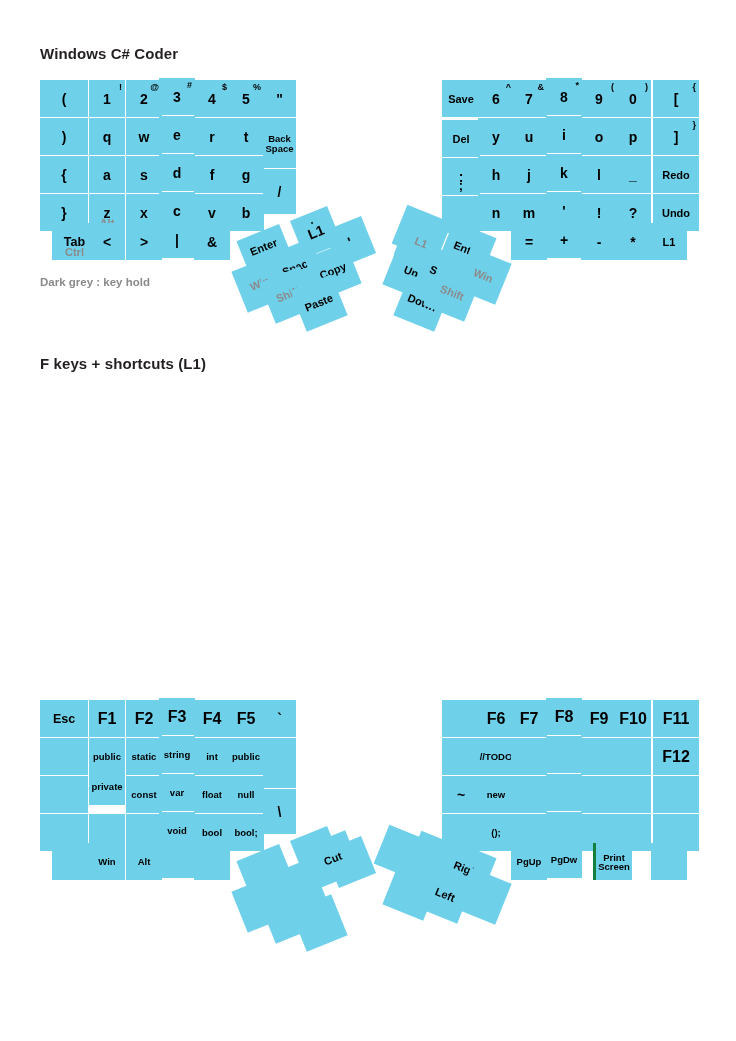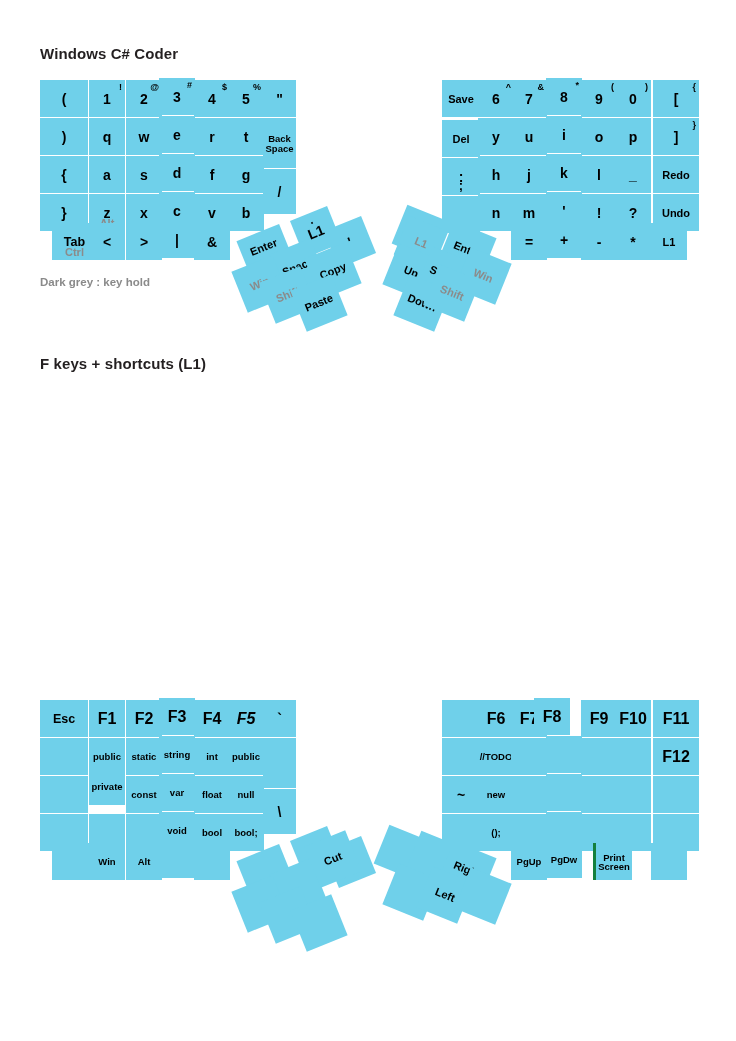--- a/index.html
+++ b/index.html
@@ -355,21 +355,21 @@
     </div>
     <div class="key" style="left: 126px; top: 390px; width: 36px; height: 37px; background: rgb(111, 208, 234);">
       <span class="lbl c big">F2</span>
     </div>
     <div class="key" style="left: 159px; top: 388px; width: 36px; height: 37px; background: rgb(111, 208, 234);">
       <span class="lbl c big">F3</span>
     </div>
     <div class="key" style="left: 194px; top: 390px; width: 36px; height: 37px; background: rgb(111, 208, 234);">
       <span class="lbl c big">F4</span>
     </div>
-    <div class="key" style="left: 228px; top: 390px; width: 36px; height: 37px; background: rgb(111, 208, 234); font-style: italic;">
+    <div class="key" style="left: 228px; top: 390px; width: 36px; height: 37px; background: rgb(111, 208, 234);">
       <span class="lbl c big">F5</span>
     </div>
     <div class="key" style="left: 263px; top: 390px; width: 33px; height: 37px; background: rgb(111, 208, 234);">
       <span class="lbl c">`</span>
     </div>
     <div class="key" style="left: 40px; top: 428px; width: 48px; height: 37px; background: rgb(111, 208, 234);"></div>
     <div class="key" style="left: 89px; top: 428px; width: 36px; height: 37px; background: rgb(111, 208, 234);">
       <span class="lbl c xs">public</span>
     </div>
     <div class="key" style="left: 126px; top: 428px; width: 36px; height: 37px; background: rgb(111, 208, 234);">
@@ -445,21 +445,21 @@
       <span class="lbl c sm">Left</span>
     </div>
     <div class="key" style="left: 461px; top: 564px; width: 44px; height: 44px; background: rgb(111, 208, 234); transform: rotate(22deg);"></div>
     <div class="key" style="left: 442px; top: 390px; width: 38px; height: 37px; background: rgb(111, 208, 234);"></div>
     <div class="key" style="left: 478px; top: 390px; width: 36px; height: 37px; background: rgb(111, 208, 234);">
       <span class="lbl c big">F6</span>
     </div>
     <div class="key" style="left: 511px; top: 390px; width: 36px; height: 37px; background: rgb(111, 208, 234);">
       <span class="lbl c big">F7</span>
     </div>
-    <div class="key" style="left: 534px; top: 388px; width: 36px; height: 37px; background: rgb(111, 208, 234);">
+    <div class="key" style="left: 546px; top: 388px; width: 36px; height: 37px; background: rgb(111, 208, 234);">
       <span class="lbl c big">F8</span>
     </div>
     <div class="key" style="left: 581px; top: 390px; width: 36px; height: 37px; background: rgb(111, 208, 234);">
       <span class="lbl c big">F9</span>
     </div>
     <div class="key" style="left: 615px; top: 390px; width: 36px; height: 37px; background: rgb(111, 208, 234);">
       <span class="lbl c big">F10</span>
     </div>
     <div class="key" style="left: 653px; top: 390px; width: 46px; height: 37px; background: rgb(111, 208, 234);">
       <span class="lbl c big">F11</span>

